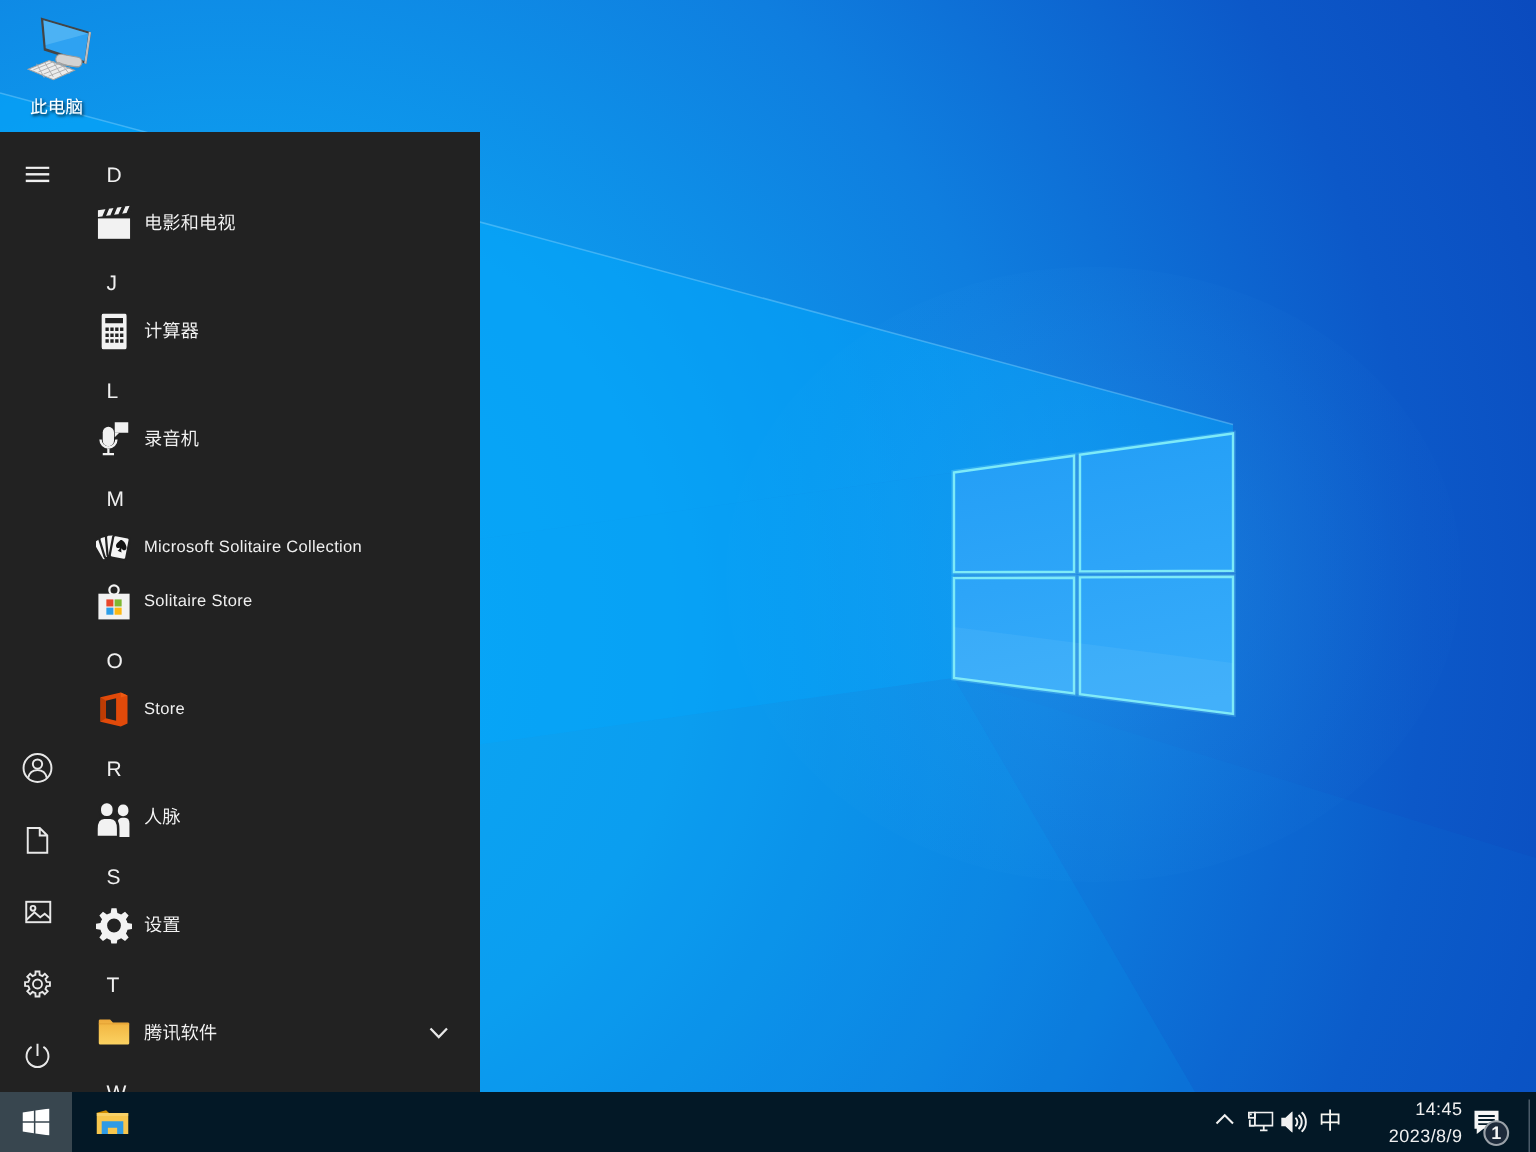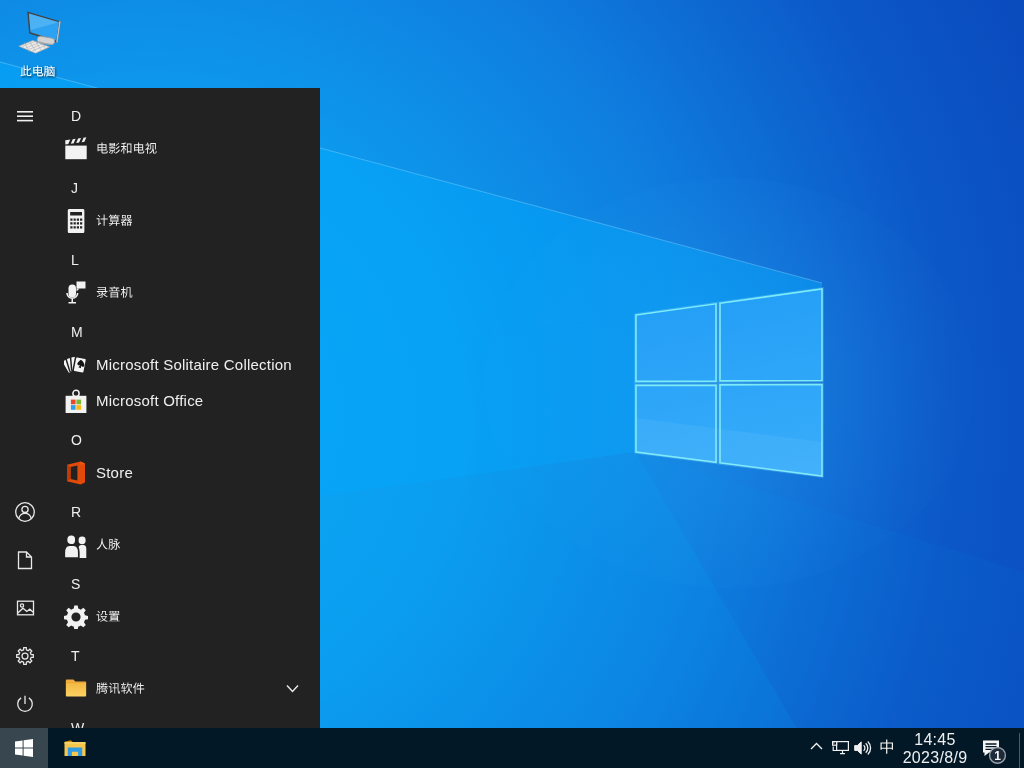--- a/index.html
+++ b/index.html
@@ -1,20 +1,20 @@
 <!DOCTYPE html>
 <html><head><meta charset="utf-8"><style>
 *{margin:0;padding:0;box-sizing:border-box}
 html,body{width:1024px;height:768px;overflow:hidden;font-family:"Liberation Sans",sans-serif}
 .abs{position:absolute}
 #menu{position:absolute;left:0;top:88px;width:320px;height:640px;background:#222222;z-index:5}
 #rail{position:absolute;left:0;top:0;width:48px;height:640px;background:#222222}
 #bar{position:absolute;left:0;top:728px;width:1024px;height:40px;background:#031826;z-index:6}
 .lt{position:absolute;left:71px;color:rgba(242,242,242,0.99);font-size:14px;line-height:15px}
-.lbl{position:absolute;left:96px;color:rgba(242,242,242,0.99);font-size:15px;letter-spacing:0.22px;line-height:14px;white-space:nowrap}
+.lbl{position:absolute;left:96px;color:rgba(242,242,242,0.99);font-size:11px;letter-spacing:0.22px;line-height:14px;white-space:nowrap}
 .ic{position:absolute;left:64px;width:24px;height:24px}
 </style></head><body>
 <svg class="abs" style="left:0;top:0;z-index:0" width="1024" height="768" viewBox="0 0 1024 768">
 <defs>
 <radialGradient id="bg" gradientUnits="userSpaceOnUse" cx="150" cy="420" r="1000">
 <stop offset="0" stop-color="#10a6f2"></stop>
         <stop offset="0.3" stop-color="#0d9bee"></stop>
 <stop offset="0.55" stop-color="#0f7edf"></stop>
         <stop offset="0.8" stop-color="#0c58c8"></stop>
 <stop offset="1" stop-color="#0a48bc"></stop>
@@ -224,21 +224,21 @@
       <use href="#g8bbe" x="0"></use>
       <use href="#g7f6e" x="1000"></use>
     </svg>
     <svg style="position:absolute;left:96px;top:593.8px" width="48.8" height="15.25" viewBox="0 0 4000 1250" fill="#f2f2f2">
       <use href="#g817e" x="0"></use>
       <use href="#g8baf" x="1000"></use>
       <use href="#g8f6f" x="2000"></use>
       <use href="#g4ef6" x="3000"></use>
     </svg>
     <div class="lbl" style="top:270px">Microsoft Solitaire Collection</div>
-    <div class="lbl" style="top:306px">Microsoft Office</div>
+    <div class="lbl" style="top:306px">Solitaire Store</div>
     <div class="lbl" style="top:378px">Store</div>
   </div>
 <div id="bar">
 <div class="abs" style="left:0;top:0;width:48px;height:40px;background:#38464f"></div>
 <svg class="abs" style="left:15px;top:11px" width="18" height="18" viewBox="0 0 18 18">
 <g fill="#ffffff">
         <polygon points="0,2.6 7.6,1.5 7.6,8.5 0,8.5"></polygon>
         <polygon points="8.6,1.35 18,0 18,8.5 8.6,8.5"></polygon>
         <polygon points="0,9.5 7.6,9.5 7.6,16.5 0,15.4"></polygon>
         <polygon points="8.6,9.5 18,9.5 18,18 8.6,16.65"></polygon>
@@ -266,21 +266,21 @@
       <g stroke="#f0f0f0" fill="none">
 <path d="M0.7,4.6 h2.6 l3.9,-3.7 v12.2 l-3.9,-3.7 h-2.6 Z" fill="#f0f0f0" stroke-width="1"></path>
 <path d="M9.6,4.2 a3.6,3.6 0 0 1 0,5.6" stroke-width="1.3"></path>
 <path d="M11.7,2.3 a6.3,6.3 0 0 1 0,9.4" stroke-width="1.3"></path>
 <path d="M13.8,0.5 a9,9 0 0 1 0,13" stroke-width="1.3"></path>
 </g>
     </svg>
     <svg style="position:absolute;left:879px;top:10.8px" width="15.5" height="19.375" viewBox="0 0 1000 1250" fill="#f5f5f0">
       <use href="#g4e2d" x="0"></use>
     </svg>
-    <div class="abs" style="left:895px;top:3px;width:80px;height:34px;color:rgba(242,242,242,0.99);font-size:16px;letter-spacing:0.3px;line-height:17.6px;text-align:center">14:45<br>2023/8/9</div>
+    <div class="abs" style="left:895px;top:3px;width:80px;height:34px;color:rgba(242,242,242,0.99);font-size:12px;letter-spacing:0.3px;line-height:17.6px;text-align:right">14:45<br>2023/8/9</div>
     <svg class="abs" style="left:982px;top:12px" width="26" height="26" viewBox="0 0 26 26">
 <path d="M1,0.5 h16 v12 h-10 l-4.5,3.5 v-3.5 h-1.5 Z" fill="#f5f5f5"></path>
 <g stroke="#031826" stroke-width="1.3">
         <path d="M3.5,4 h11 M3.5,6.7 h11 M3.5,9.4 h7"></path>
       </g>
 <circle cx="15.5" cy="15.4" r="7.9" fill="#1d2a3a" stroke="#9aa1a8" stroke-width="1.4"></circle>
 <text x="15.5" y="19.6" font-size="12" font-weight="bold" fill="#f5f5f5" text-anchor="middle" font-family="Liberation Sans">1</text>
 </svg>
     <div class="abs" style="left:1019px;top:5px;width:1px;height:35px;background:#4a5a68"></div>
 </div>

